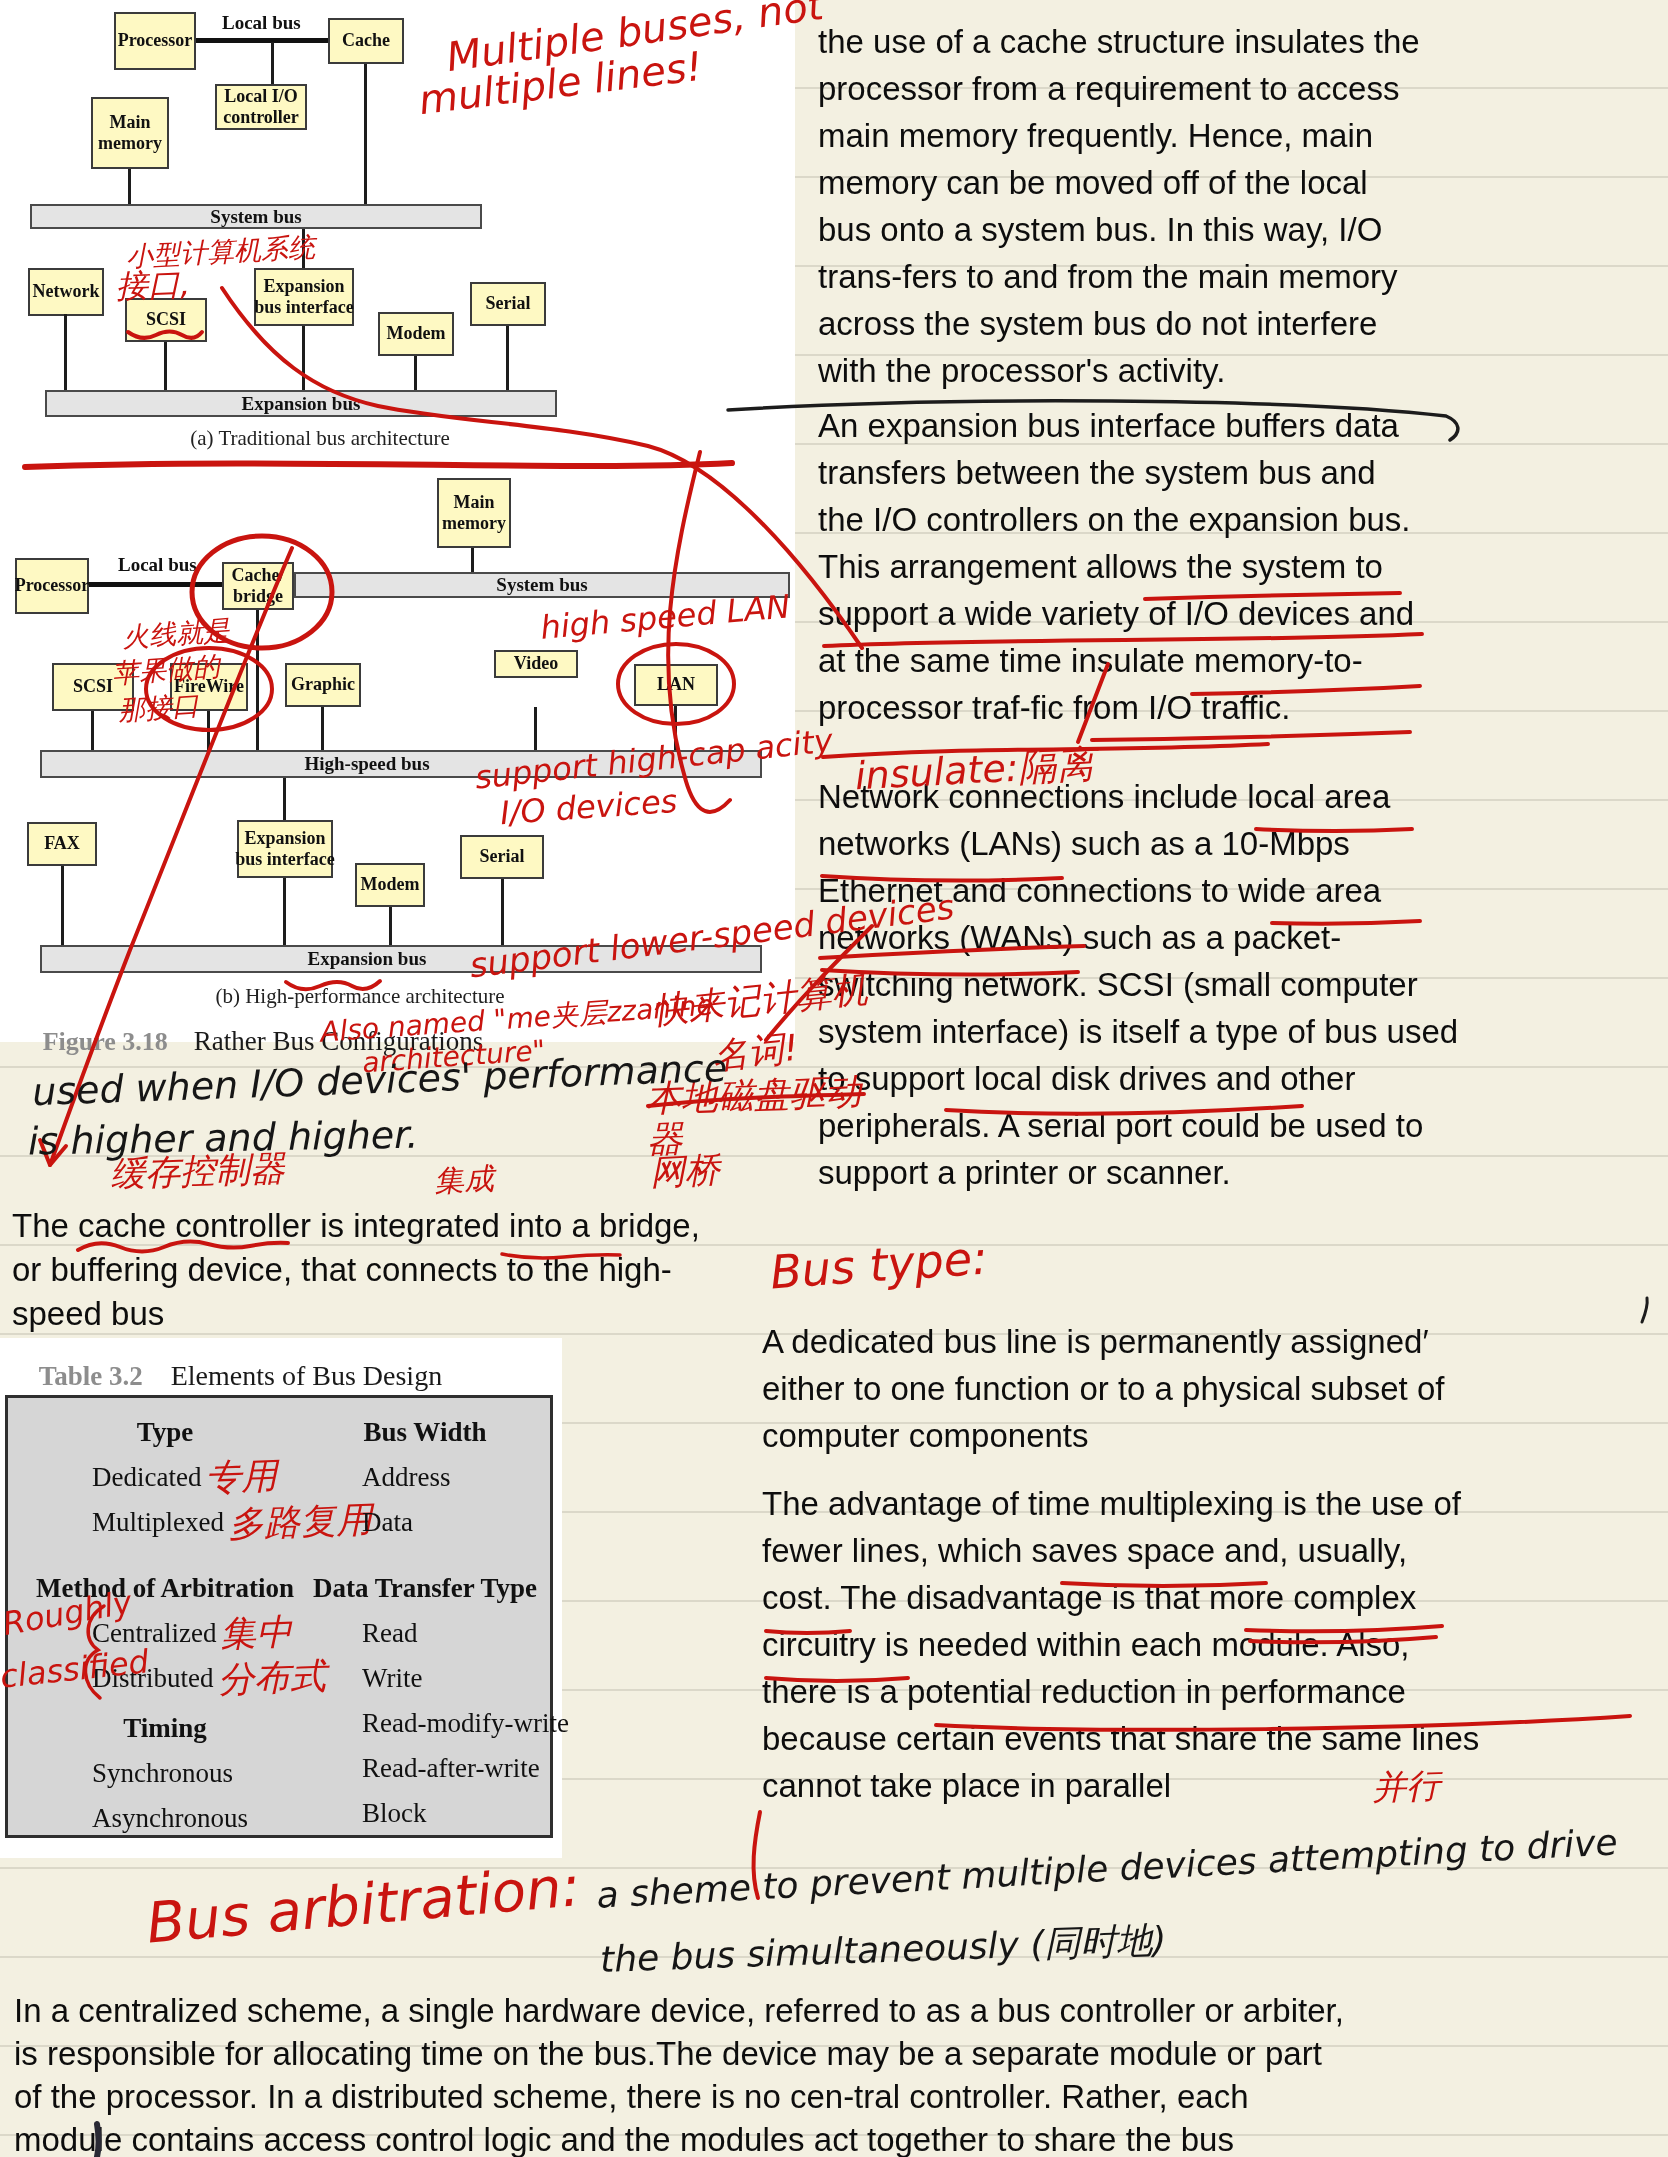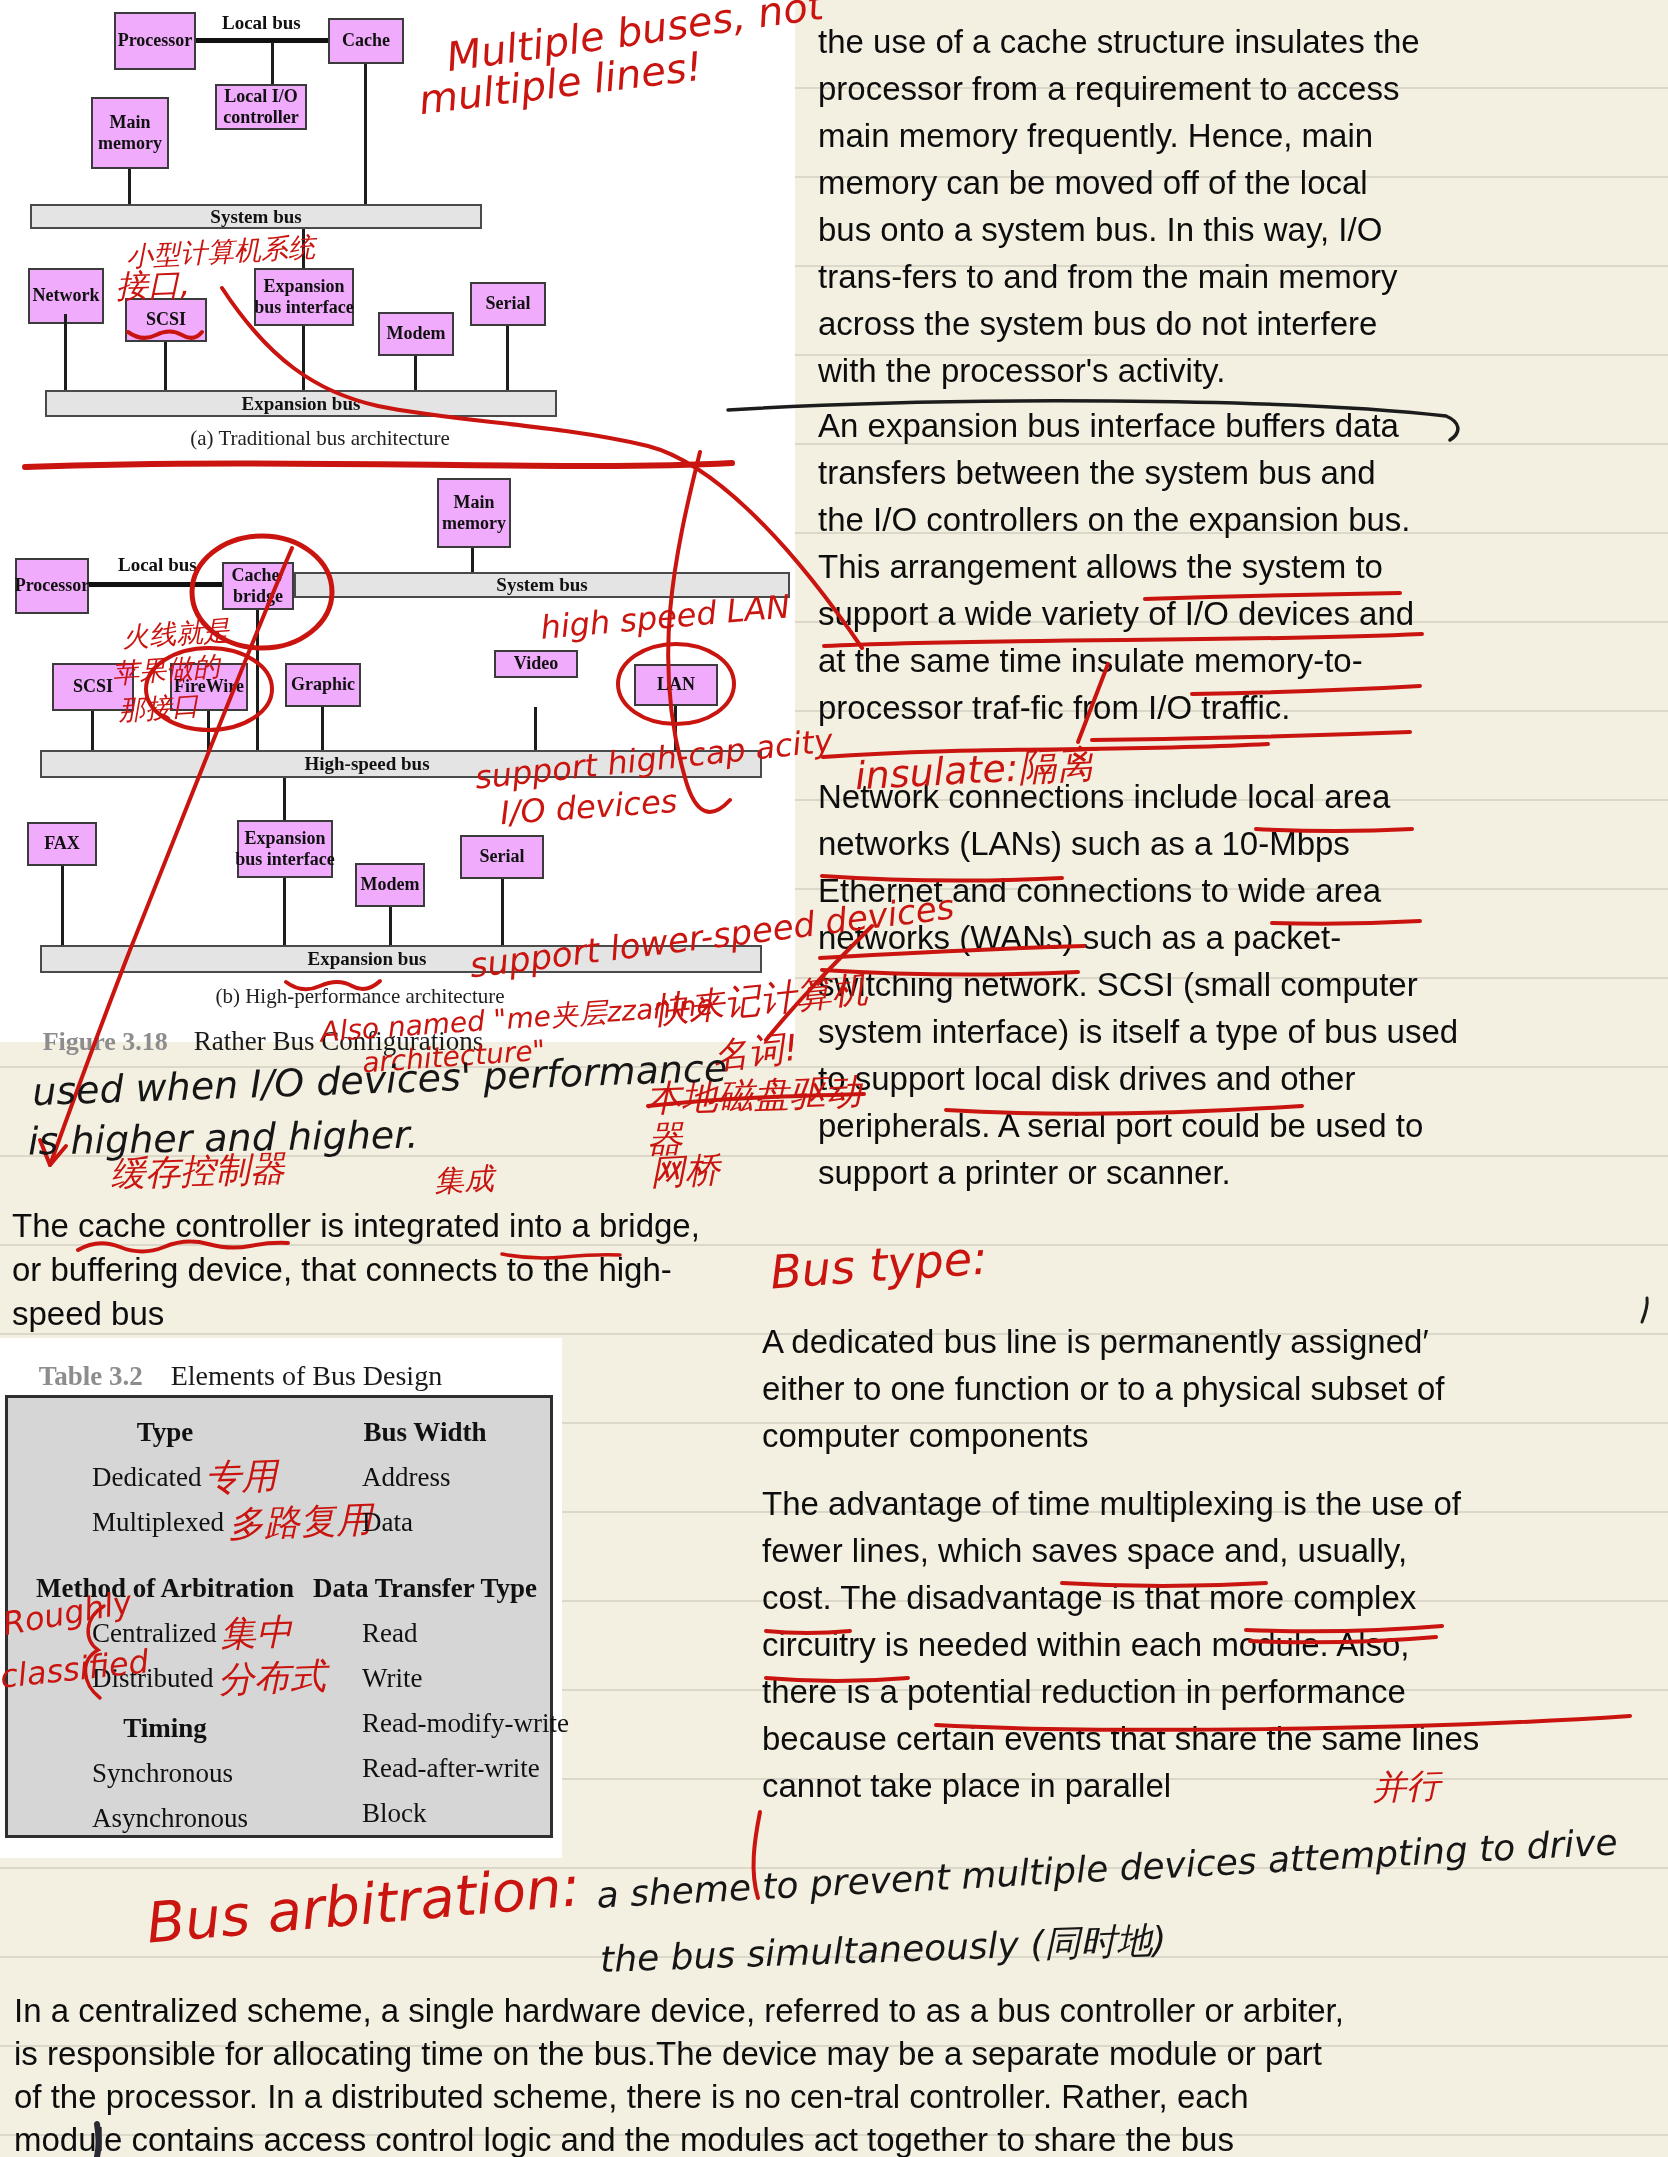--- a/index.html
+++ b/index.html
@@ -3,21 +3,21 @@
 <meta charset="utf-8">
 <style>
   html,body{margin:0;padding:0;}
   .page{position:relative;width:1668px;height:2157px;overflow:hidden;
         background-color:#f3f0e1;
         background-image:repeating-linear-gradient(to bottom,transparent 0px,transparent 87px,#dbd8c9 87px,#dbd8c9 89px);
         font-family:"Liberation Sans",sans-serif;}
   .panel{position:absolute;background:#ffffff;}
   .figure-panel{left:0;top:0;width:795px;height:1042px;}
   .table-panel{left:0;top:1338px;width:562px;height:520px;}
-  .box{position:absolute;border:2px solid #3b3b3b;background:#f0abfc;display:flex;align-items:center;justify-content:center;
+  .box{position:absolute;border:2px solid #3b3b3b;background:#fef9c3;display:flex;align-items:center;justify-content:center;
        text-align:center;font:bold 18px/1.18 "Liberation Serif",serif;white-space:pre;color:#111;box-sizing:border-box;}
   .bus{position:absolute;background:#e4e4e4;border:2px solid #4a4a4a;display:flex;align-items:center;justify-content:center;
        font:bold 19px "Liberation Serif",serif;color:#111;box-sizing:border-box;}
   .bus.off{padding-right:68px;}
   .conn{position:absolute;background:#1d1d1d;width:3px;}
   .thick{position:absolute;background:#111;height:5px;}
   .dlabel{position:absolute;font:bold 19px "Liberation Serif",serif;color:#111;white-space:pre;}
   .cap{position:absolute;font:21px "Liberation Serif",serif;color:#222;text-align:center;}
   .figcap{position:absolute;white-space:pre;}
   .figcap .lab{font:bold 26px "Liberation Serif",serif;color:#8d8d8d;margin-right:26px;}
@@ -58,21 +58,21 @@
     <div class="box" style="left:215px;top:84px;width:92px;height:46px;">Local I/O
 controller</div>
     <div class="box" style="left:91px;top:97px;width:78px;height:72px;">Main
 memory</div>
     <div class="conn" style="left:364px;top:64px;height:140px;"></div>
     <div class="conn" style="left:128px;top:169px;height:35px;"></div>
     <div class="bus" style="left:30px;top:204px;width:452px;height:25px;">
         <span>System bus</span>
       </div>
     <div class="conn" style="left:302px;top:229px;height:40px;"></div>
-    <div class="box" style="left:28px;top:268px;width:76px;height:56px;">Network</div>
+    <div class="box" style="left:28px;top:268px;width:76px;height:48px;">Network</div>
     <div class="box" style="left:125px;top:298px;width:82px;height:44px;">SCSI</div>
     <div class="box" style="left:254px;top:268px;width:100px;height:58px;">Expansion
 bus interface</div>
     <div class="box" style="left:378px;top:312px;width:76px;height:44px;">Modem</div>
     <div class="box" style="left:470px;top:282px;width:76px;height:44px;">Serial</div>
     <div class="conn" style="left:64px;top:314px;height:76px;"></div>
     <div class="conn" style="left:164px;top:342px;height:48px;"></div>
     <div class="conn" style="left:302px;top:326px;height:64px;"></div>
     <div class="conn" style="left:414px;top:356px;height:34px;"></div>
     <div class="conn" style="left:506px;top:326px;height:64px;"></div>

